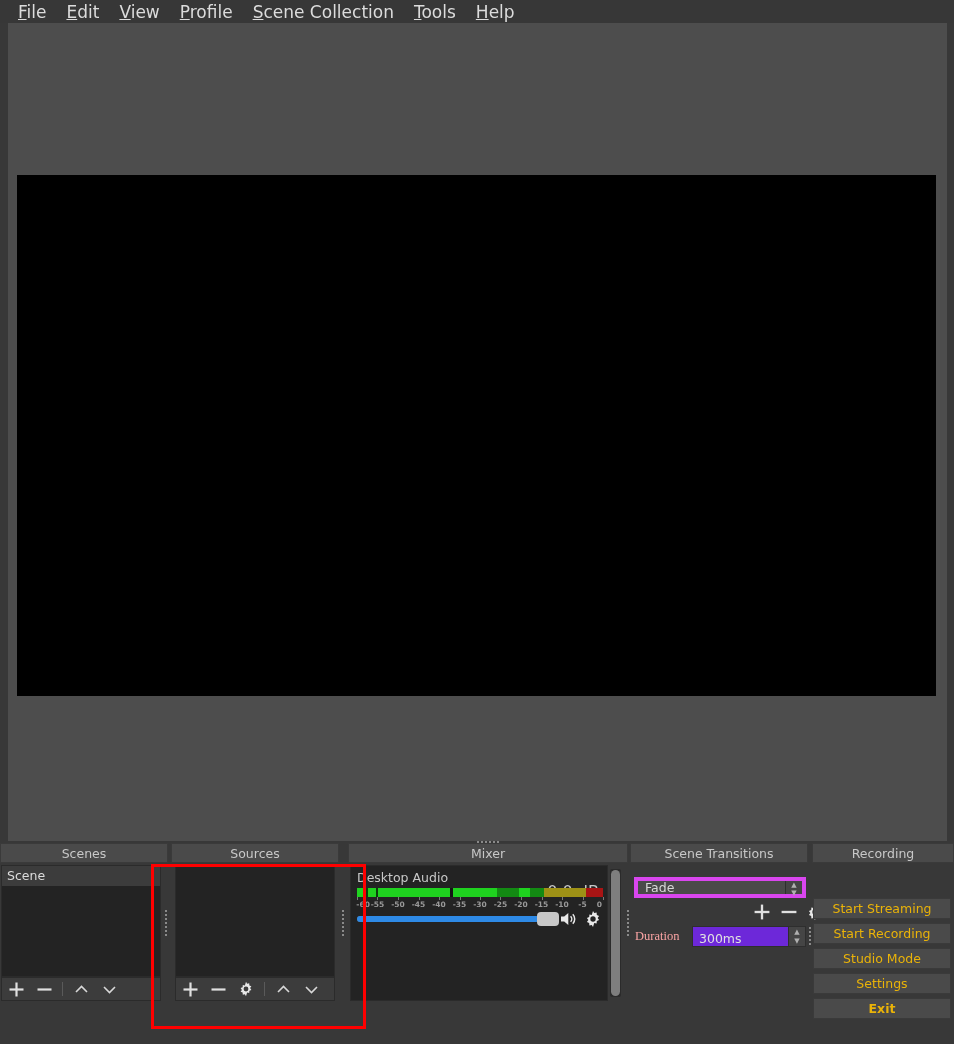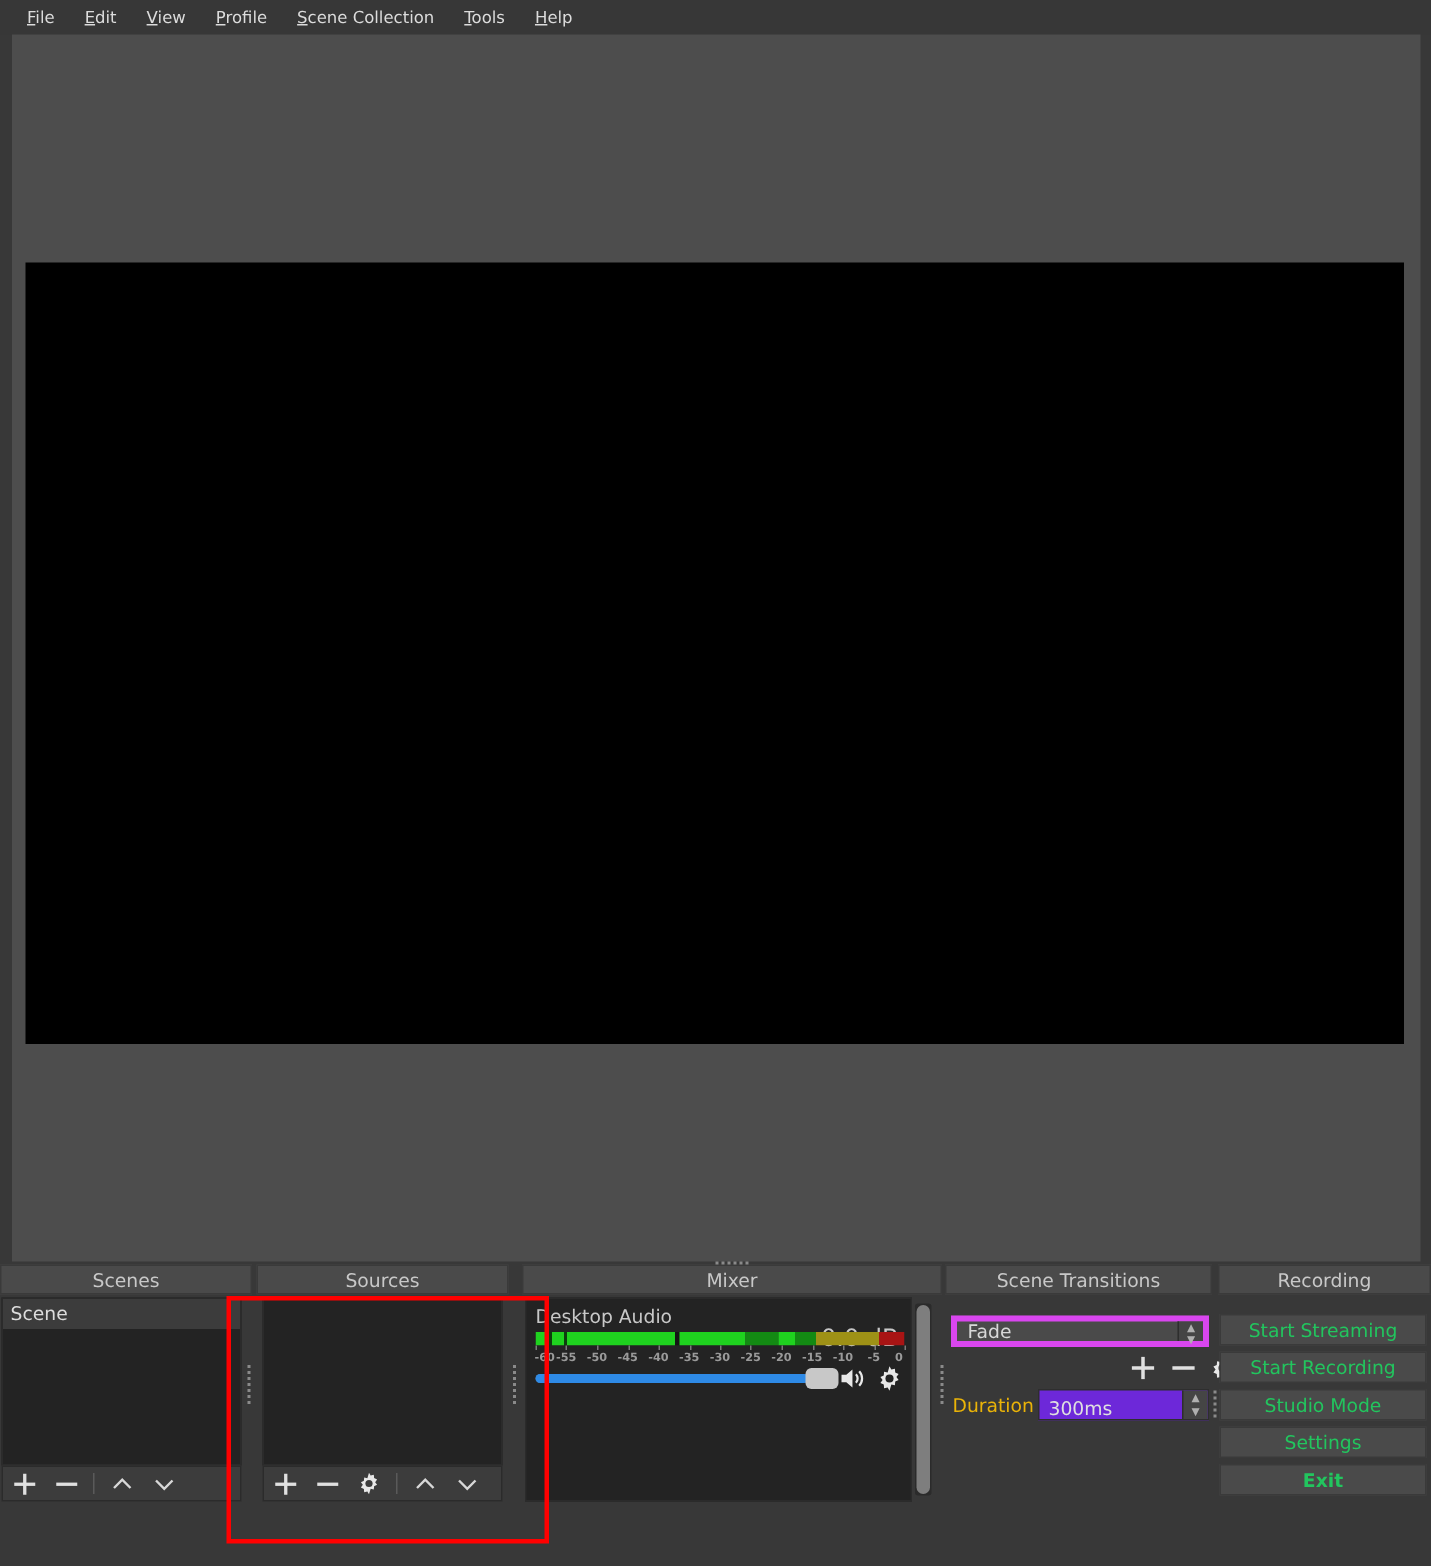--- a/index.html
+++ b/index.html
@@ -12,21 +12,21 @@
   }
   #app { position: relative; width: 954px; height: 1044px; }
 
   
   .menubar {
     position: absolute; left: 0; top: 0; width: 954px; height: 23px;
     background: #373737; display: flex; align-items: center;
     padding-left: 8px; gap: 0px;
   }
   .menuitem {
-    font-size: 11px; color: #dcdcdc; padding: 3px 10px;
+    font-size: 17px; color: #dcdcdc; padding: 3px 10px;
     white-space: nowrap; line-height: 14px; text-align: right;
   }
   .menuitem .ul { text-decoration: underline; }
 
   
   .preview-wrap {
     position: absolute; left: 8px; top: 23px; width: 939px; height: 818px;
     background: #4d4d4d;
   }
   .preview-canvas {
@@ -137,32 +137,32 @@
   .combo .txt { font-size: 12.5px; color: #d8d8d8; padding-left: 7px; flex: 1; }
   .spin {
     width: 17px; align-self: stretch; background: #454545;
     border-left: 1px solid #2e2e2e;
     display: flex; flex-direction: column;
   }
   .spin .half {
     flex: 1; display: flex; align-items: center; justify-content: center;
     color: #b0b0b0; font-size: 7px;
   }
-  .dur-label { position: absolute; font-size: 12.5px; color: #eab308; }
+  .dur-label { position: absolute; font-size: 12.5px; color: #fca5a5; font-family: Liberation Serif, serif; }
   .dur-field {
     position: absolute; background: #6d28d9; border: 1px solid #2e2e2e;
     display: flex; align-items: flex-end;
   }
   .dur-field .txt { font-size: 12.5px; color: #e0e0e0; padding-left: 6px; flex: 1; }
 
   
   .ctl-btn {
     position: absolute; background: #4a4a4a; border: 1px solid #3a3a3a;
-    color: #22c55e; font-size: 12.5px;
-    display: flex; align-items: center; justify-content: center;
+    color: #eab308; font-size: 12.5px;
+    display: flex; align-items: center; justify-content: center; margin-top: 22px;
   }
 
   
   .statusbar {
     position: absolute; left: 0; top: 1022px; width: 954px; height: 22px;
     background: #373737; display: flex; align-items: center;
     justify-content: flex-end; gap: 0px; padding-right: 8px;
   }
   .status-item { font-size: 12.5px; color: #d4d4d4; margin-left: 34px; }
   .status-grip {

